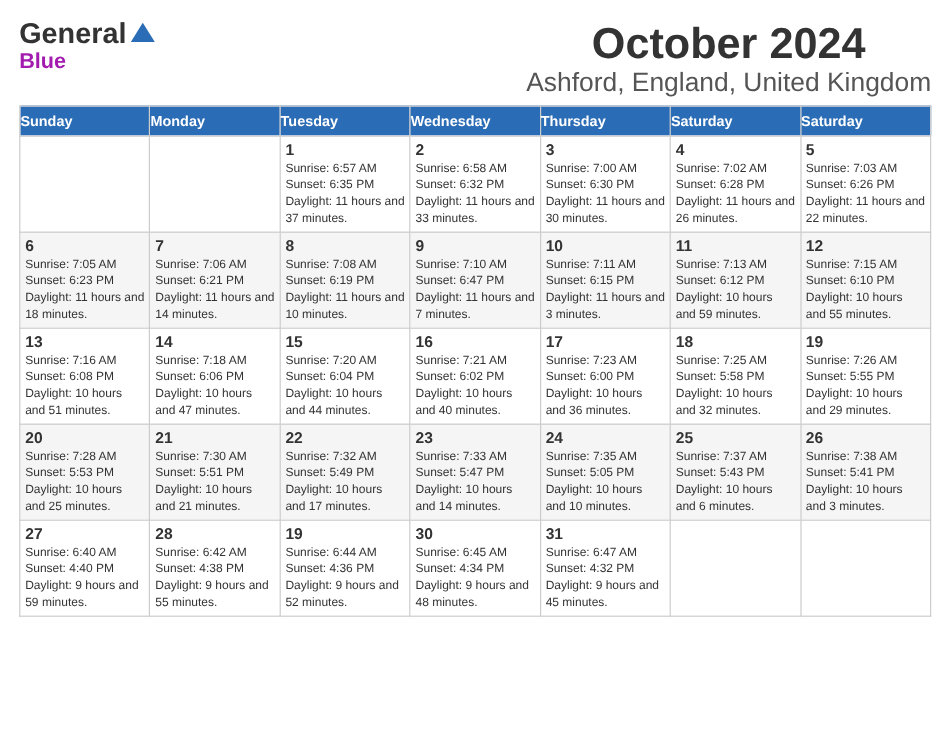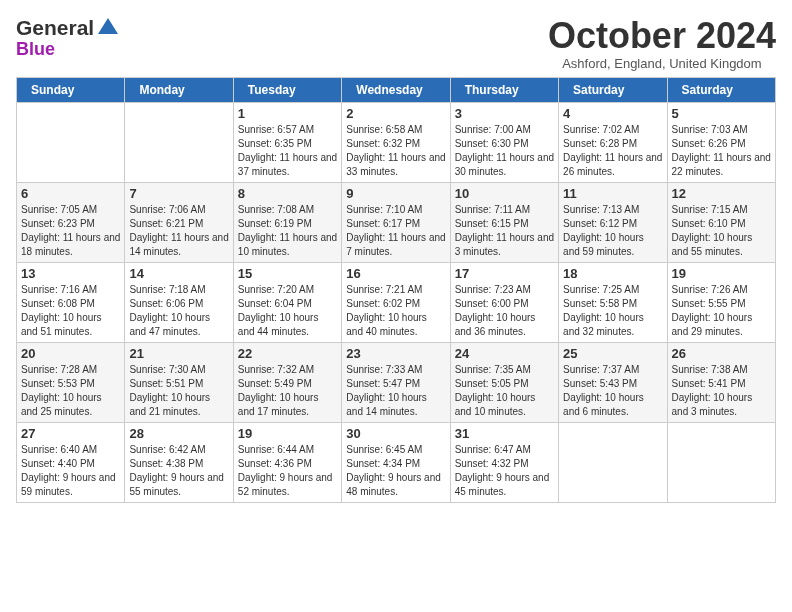--- a/index.html
+++ b/index.html
@@ -19,21 +19,21 @@
     .logo-area {
       display: flex;
       align-items: center;
     }
     .logo-text {
       display: flex;
       flex-direction: column;
       line-height: 1.1;
     }
     .logo-general {
-      font-size: 21px;
+      font-size: 24px;
       font-weight: bold;
       color: #333;
     }
     .logo-blue {
       font-size: 18px;
       font-weight: bold;
       color: #a21caf;
     }
     .logo-icon {
       width: 24px;
@@ -43,34 +43,34 @@
     .title-area {
       text-align: center;
     }
     .month-title {
       font-size: 36px;
       font-weight: bold;
       color: #333;
       line-height: 1.1;
     }
     .location-title {
-      font-size: 13px;
+      font-size: 22px;
       color: #555;
     }
     table {
       width: 100%;
       border-collapse: collapse;
       margin-top: 6px;
     }
     thead tr th {
       background-color: #2a6cb5;
       color: #fff;
       font-size: 12px;
       font-weight: bold;
-      padding: 5px 14px;
+      padding: 5px 0;
       text-align: left;
       border: 1px solid #ccc;
     }
     tbody tr td {
       border: 1px solid #ccc;
       vertical-align: top;
       padding: 3px 4px;
       font-size: 10px;
       color: #333;
       height: 80px;
@@ -181,21 +181,21 @@
         </td>
         <td>
           <span class="day-number">8</span>
           <div class="day-info">Sunrise: 7:08 AM
 Sunset: 6:19 PM
 Daylight: 11 hours and 10 minutes.</div>
         </td>
         <td>
           <span class="day-number">9</span>
           <div class="day-info">Sunrise: 7:10 AM
-Sunset: 6:17 PM
+Sunset: 6:47 PM
 Daylight: 11 hours and 7 minutes.</div>
         </td>
         <td>
           <span class="day-number">10</span>
           <div class="day-info">Sunrise: 7:11 AM
 Sunset: 6:15 PM
 Daylight: 11 hours and 3 minutes.</div>
         </td>
         <td>
           <span class="day-number">11</span>

